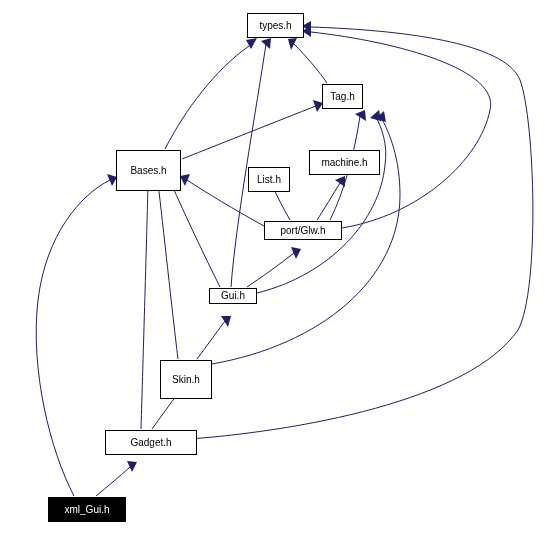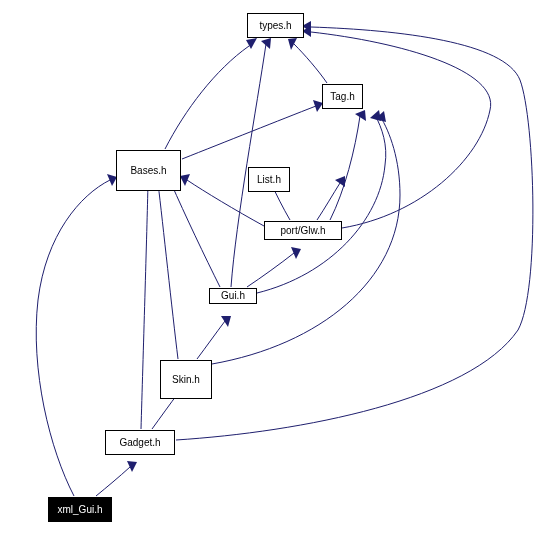--- a/index.html
+++ b/index.html
@@ -173,34 +173,37 @@
   </div>
 
   <div class="node-box" style="left:116px; top:150px; width:65px; height:41px;text-align:right;">
     <span>Bases.h</span>
   </div>
 
   <div class="node-box" style="left:248px; top:167px; width:42px; height:25px;">
     <span>List.h</span>
   </div>
 
+  <div class="node-box" style="left:309px; top:150px; width:71px; height:25px;">
+    <span>machine.h</span>
+  </div>
 
   <div class="node-box" style="left:264px; top:221px; width:78px; height:19px;">
     <span>port/Glw.h</span>
   </div>
 
   <div class="node-box" style="left:209px; top:288px; width:48px; height:16px;">
     <span>Gui.h</span>
   </div>
 
   <div class="node-box" style="left:160px; top:360px; width:52px; height:39px;">
     <span>Skin.h</span>
   </div>
 
-  <div class="node-box" style="left:105px; top:430px; width:70px; height:25px;">
+  <div class="node-box" style="left:105px; top:430px; width:92px; height:25px;">
     <span>Gadget.h</span>
   </div>
 
-  <div class="node-box root" style="left:48px; top:497px; width:64px; height:25px;">
+  <div class="node-box root" style="left:48px; top:497px; width:78px; height:25px;">
     <span>xml_Gui.h</span>
   </div>
 
 </div>
 
 </body></html>

